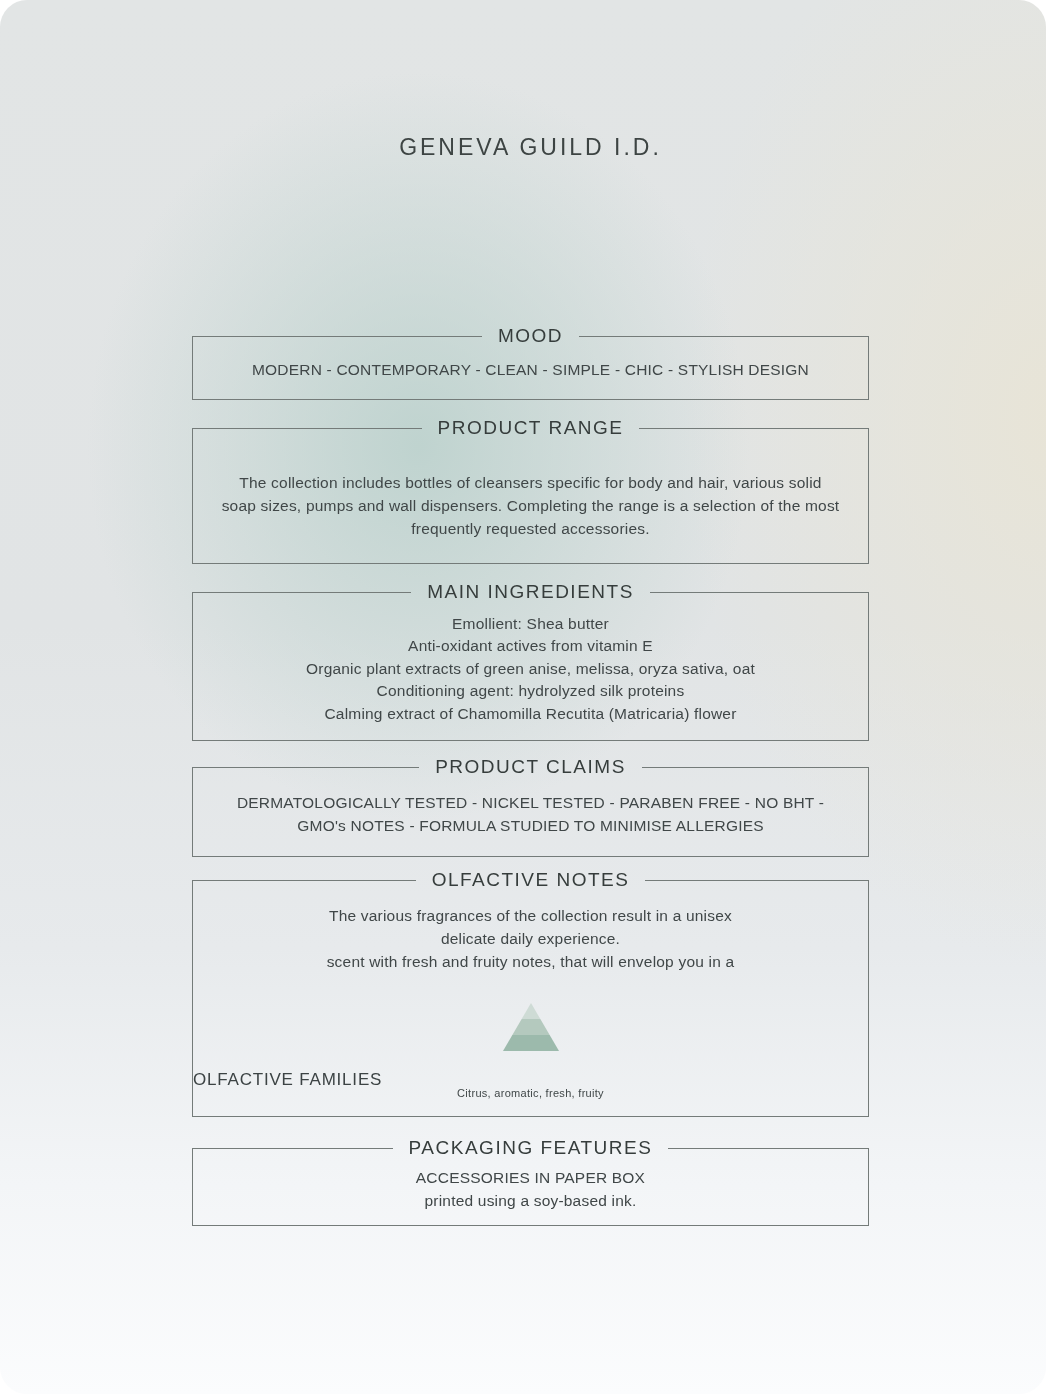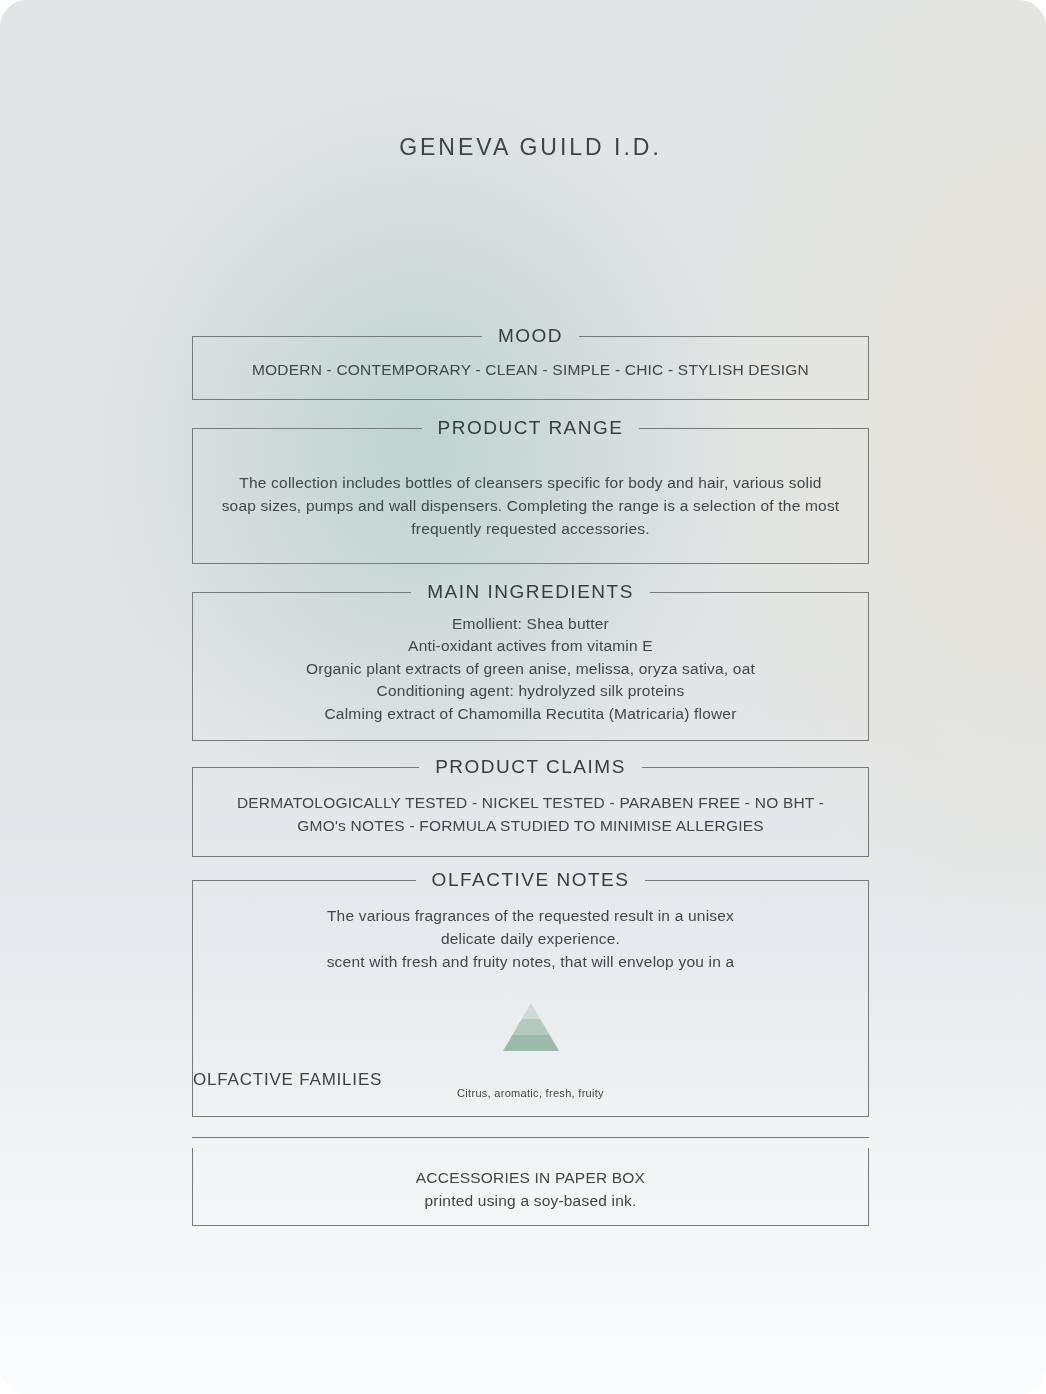--- a/index.html
+++ b/index.html
@@ -23,21 +23,21 @@
     font-size:23px;font-weight:400;letter-spacing:3px;
     color:#3d4443;line-height:28px;
   }
   .box{
     position:absolute;left:192px;width:677px;
     border:1px solid #747b79;border-top:none;
     box-sizing:border-box;
   }
   .box-header{
     position:absolute;top:-11px;left:-1px;right:-1px;
-    display:flex;align-items:center;justify-content:flex-end;
+    display:flex;align-items:center;
   }
   .hline{flex:1 1 auto;height:1px;background:#747b79;}
   .box-title{
     flex:0 0 auto;padding:0 16px;
     font-size:19px;letter-spacing:1.5px;
     color:#363d3c;line-height:22px;white-space:nowrap;
   }
   .content{
     position:absolute;left:0;right:0;text-align:center;
     color:#404748;font-size:15.5px;letter-spacing:0.2px;
@@ -114,38 +114,39 @@
     </div>
   </section>
 
   <section class="box" style="top:880px;height:237px">
     <div class="box-header">
       <span class="hline"></span>
       <span class="box-title">OLFACTIVE NOTES</span>
       <span class="hline"></span>
     </div>
     <div class="content" style="top:24px">
-      <div class="line">The various fragrances of the requested result in a unisex</div>
+      <div class="line">The various fragrances of the collection result in a unisex</div>
       <div class="line">delicate daily experience.</div>
       <div class="line">scent with fresh and fruity notes, that will envelop you in a</div>
     </div>
     <div class="pyramid-wrap" style="top:123px">
       <svg width="56" height="48" viewBox="0 0 56 48">
         <polygon points="28,0 37.33,16 18.67,16" fill="#cedbd5"></polygon>
         <polygon points="18.67,16 37.33,16 46.67,32 9.33,32" fill="#b4c9be"></polygon>
         <polygon points="9.33,32 46.67,32 56,48 0,48" fill="#9cbaac"></polygon>
       </svg>
     </div>
     <div class="families" style="top:181px">OLFACTIVE FAMILIES</div>
     <div class="families-sub" style="top:202px">Citrus, aromatic, fresh, fruity</div>
   </section>
 
   <section class="box" style="top:1148px;height:78px">
     <div class="box-header">
       <span class="hline"></span>
+      <span class="box-title">PACKAGING FEATURES</span>
       <span class="hline"></span>
     </div>
     <div class="content" style="top:18px">
       <div class="line">ACCESSORIES IN PAPER BOX</div>
       <div class="line">printed using a soy-based ink.</div>
     </div>
   </section>
 
 </div>
 

